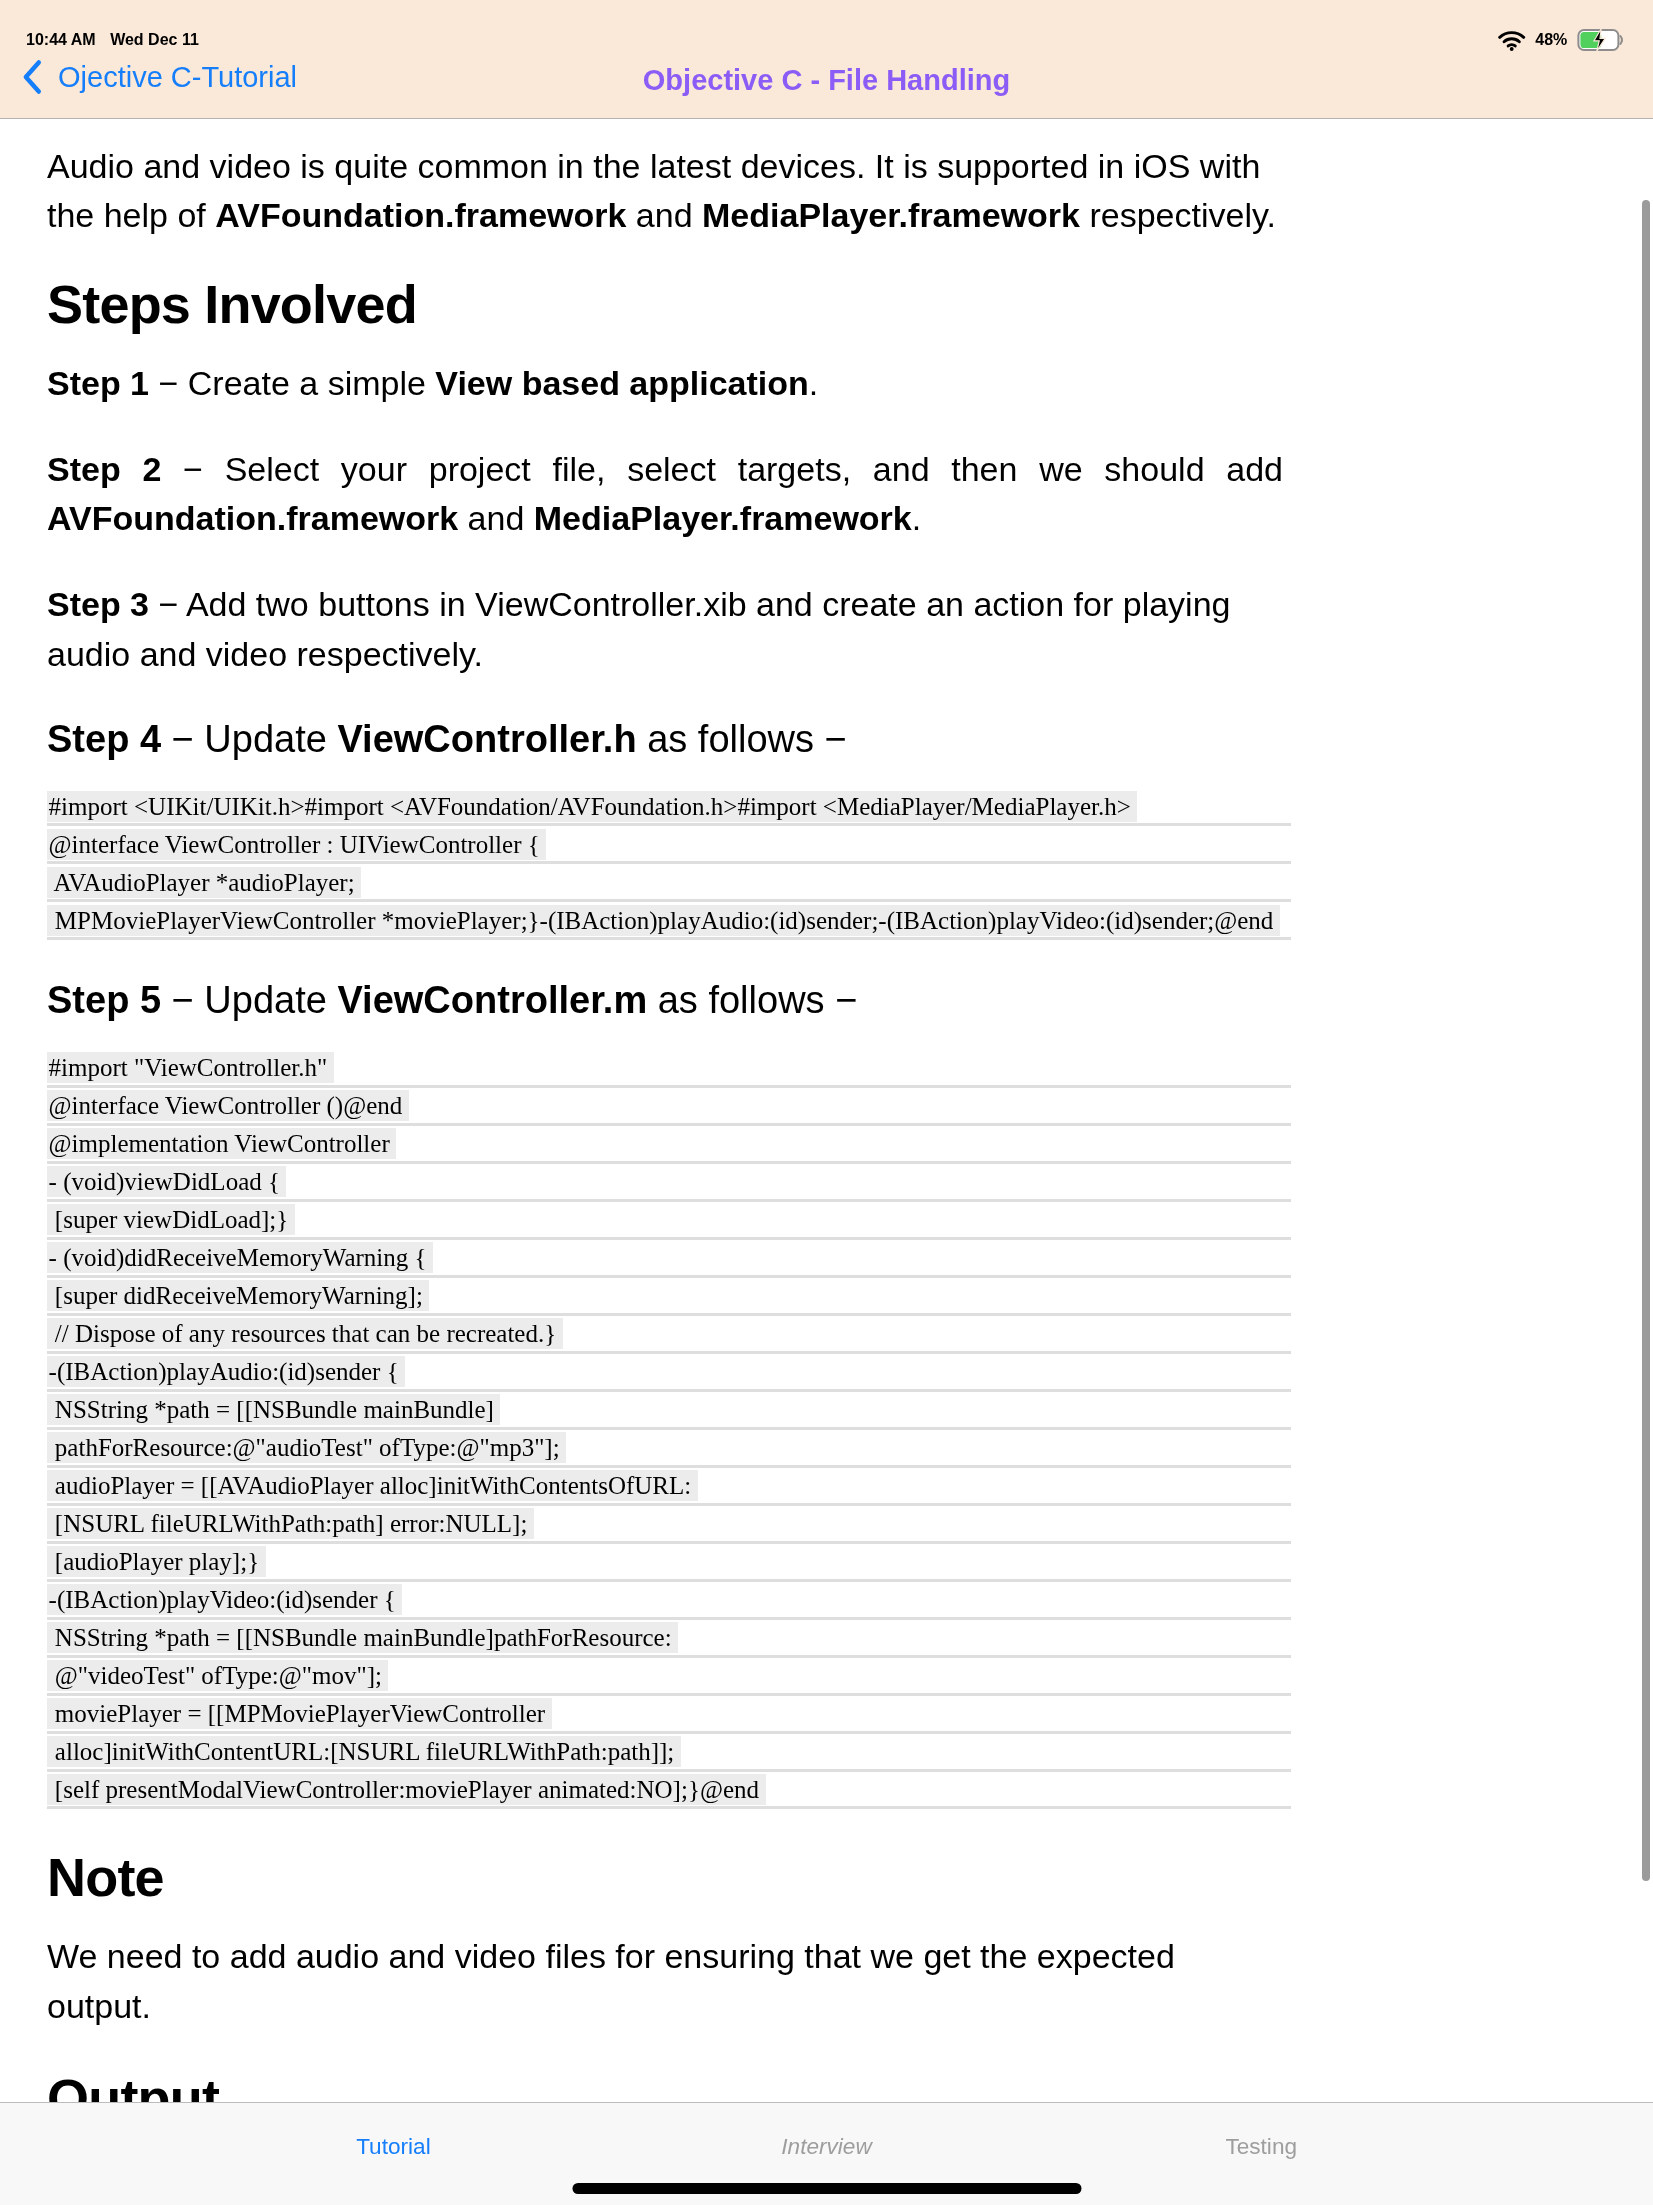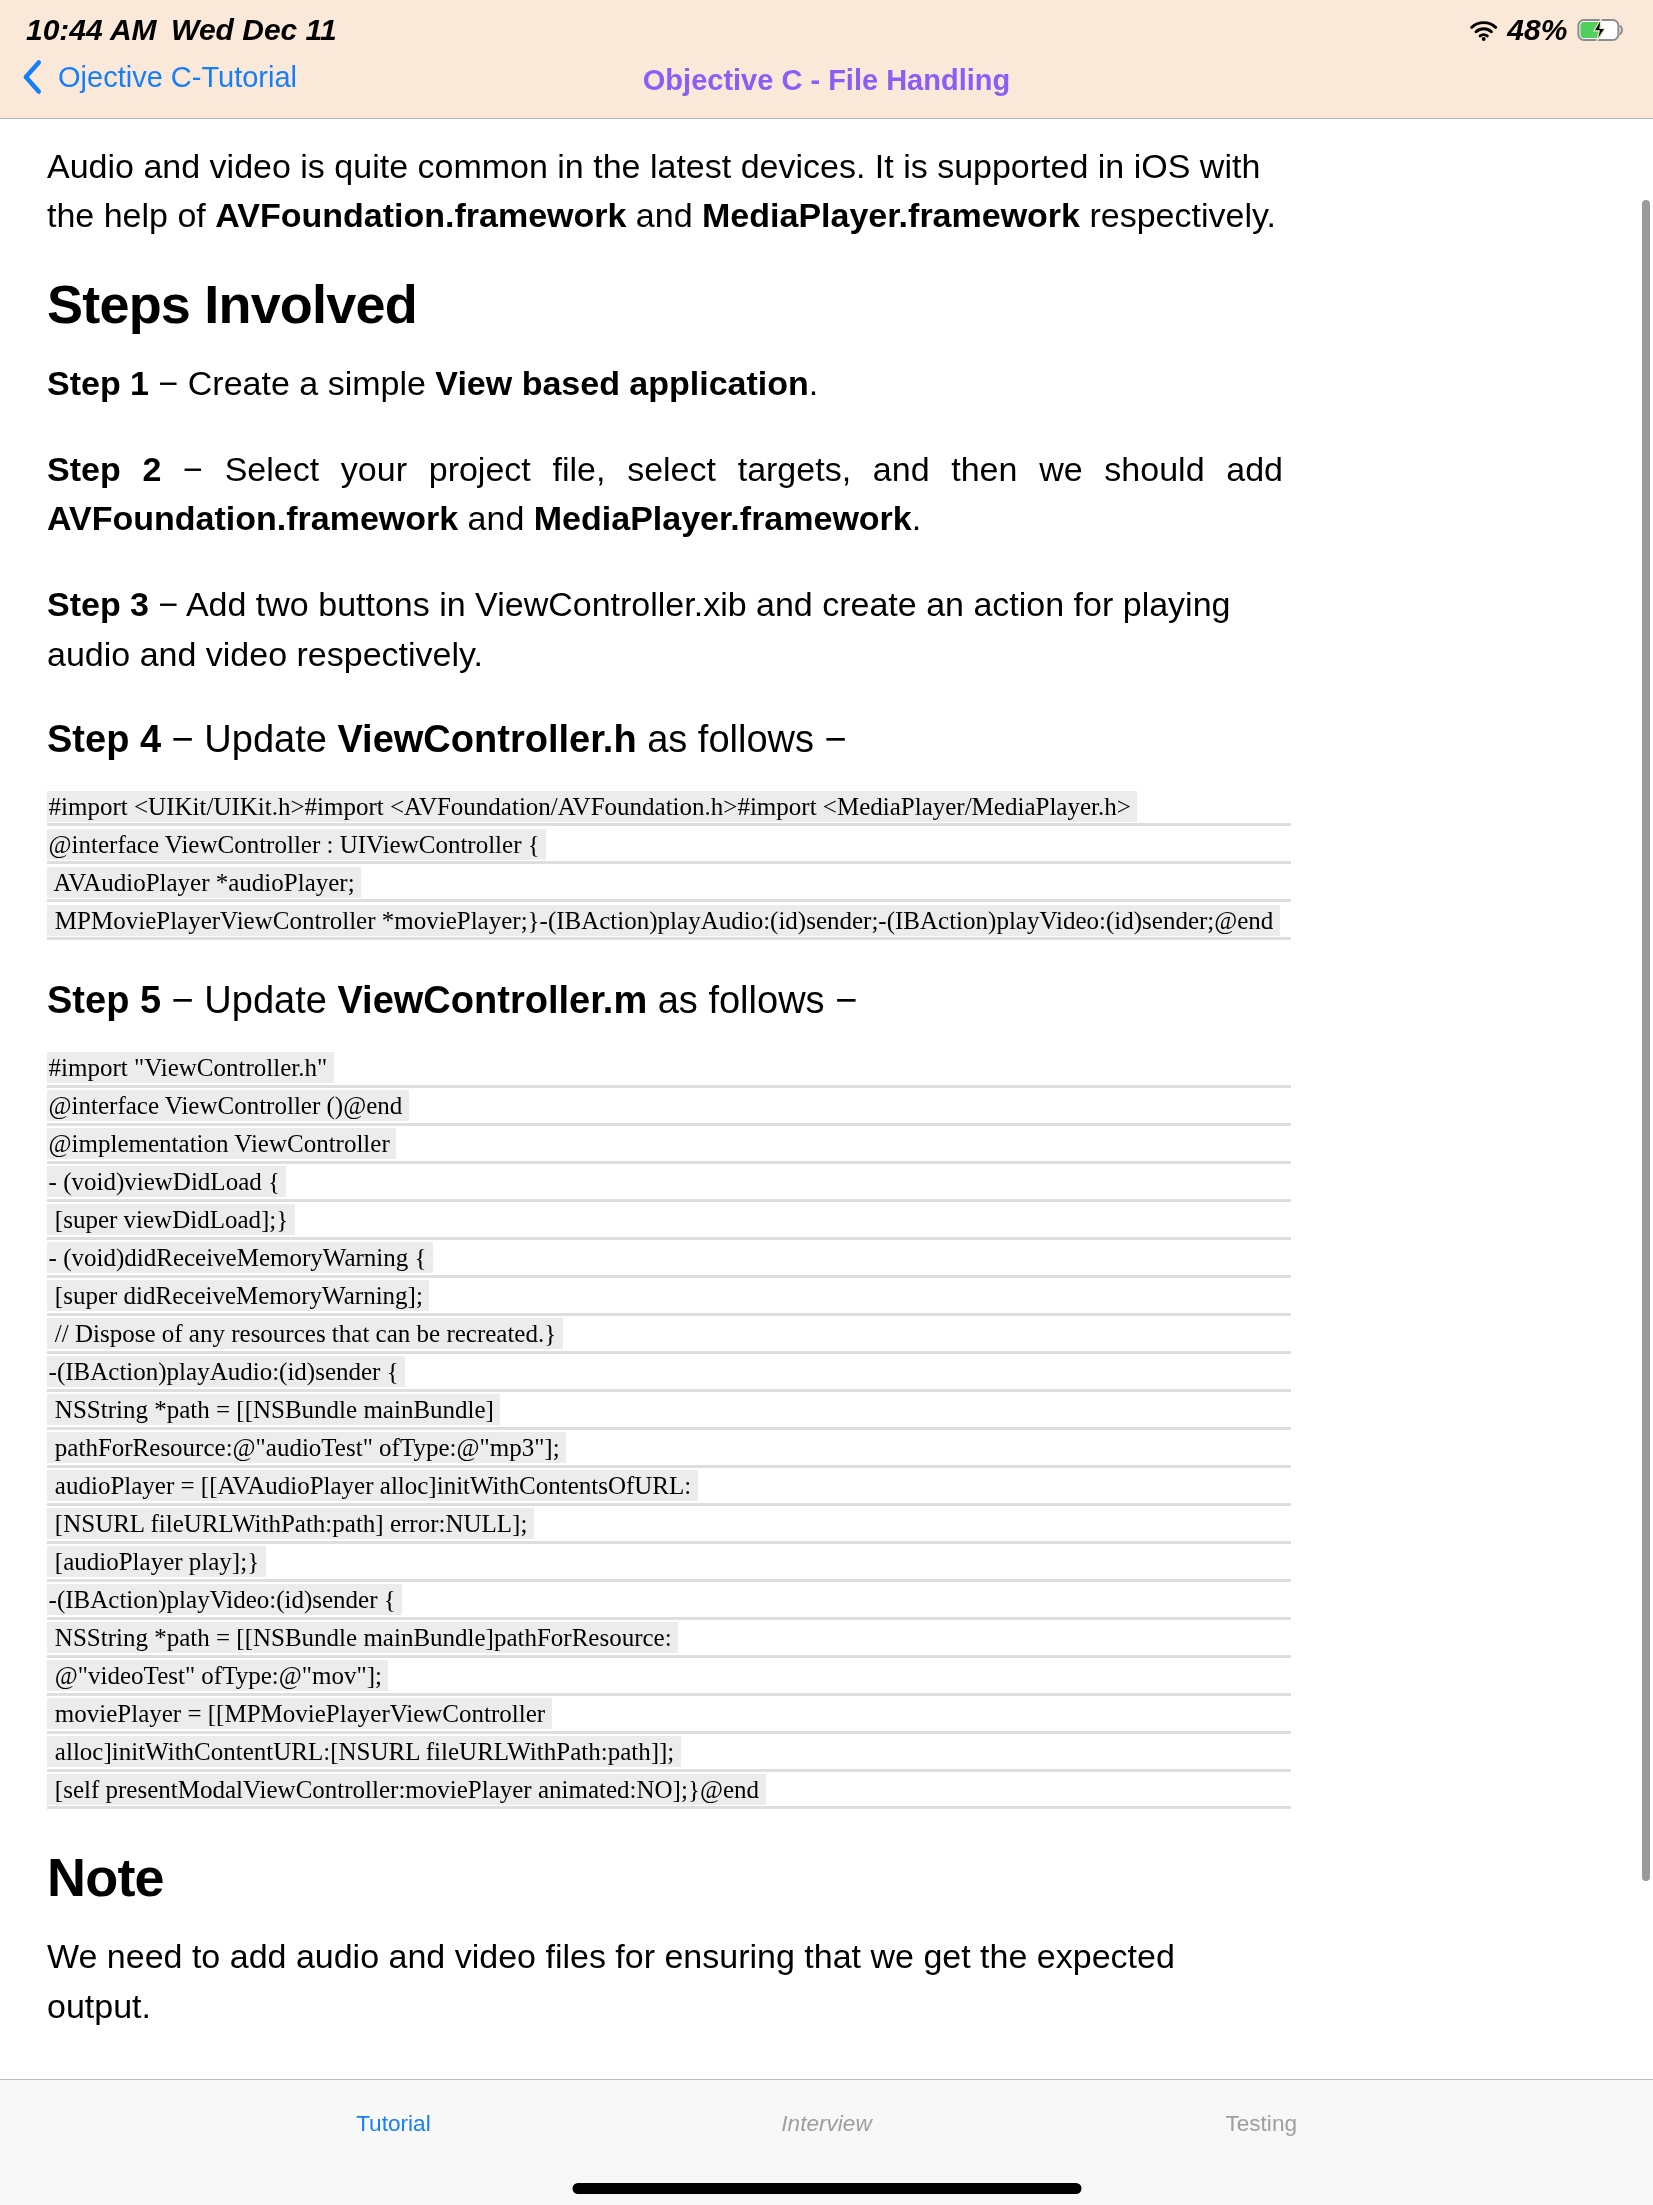--- a/index.html
+++ b/index.html
@@ -8,21 +8,21 @@
     font-family:"Liberation Sans",sans-serif;overflow:hidden;
   }
   
   .header{
     position:absolute;top:0;left:0;width:1653px;height:119px;
     background:#fae8d8;border-bottom:1.6px solid #b3b3b3;box-sizing:border-box;z-index:30;
   }
   .status-bar{
     position:absolute;top:0;left:0;right:0;height:40px;
     display:flex;align-items:center;justify-content:space-between;
-    padding:10px 26px 0 26px;font-size:30px;font-weight:600;color:#000;font-style:italic;
+    padding:20px 26px 0 26px;font-size:16px;font-weight:600;color:#000;
   }
   .status-left{display:flex;gap:14.5px;align-items:center;}
   .status-right{display:flex;gap:9.7px;align-items:center;}
   .batt-pct{font-weight:600;}
   .nav-bar{position:absolute;top:40px;left:0;right:0;height:77px;}
   .back-button{
     position:absolute;left:21px;top:19.4px;display:flex;align-items:center;gap:16px;
     color:#157efb;font-size:29px;cursor:pointer;
   }
   .nav-title{
@@ -58,21 +58,21 @@
     width:65px;height:65px;border:4px solid #0d0d0d;background:#fff;
     margin:27.4px 0 0 1.6px;
   }
   
   .scrollbar{
     position:absolute;top:200px;right:3.2px;width:8px;height:1681px;
     background:#9b9b9b;border-radius:4px;z-index:40;
   }
   
   .tab-bar{
-    position:absolute;left:0;bottom:0;width:1653px;height:126px;
+    position:absolute;left:0;bottom:0;width:1653px;height:103px;
     background:#f8f8f8;border-top:1.6px solid #bcbcbc;box-sizing:border-box;z-index:50;
   }
   .tab-item{
     position:absolute;top:31px;transform:translateX(-50%);
     font-size:22.6px;color:#9e9e9e;cursor:pointer;
   }
   .tab-item.active{color:#157efb;}
   .tab-1{left:23.8%;} .tab-2{left:50%;font-style:italic;} .tab-3{left:76.3%;}
   .home-indicator{
     position:absolute;left:50%;transform:translateX(-50%);bottom:11.3px;

